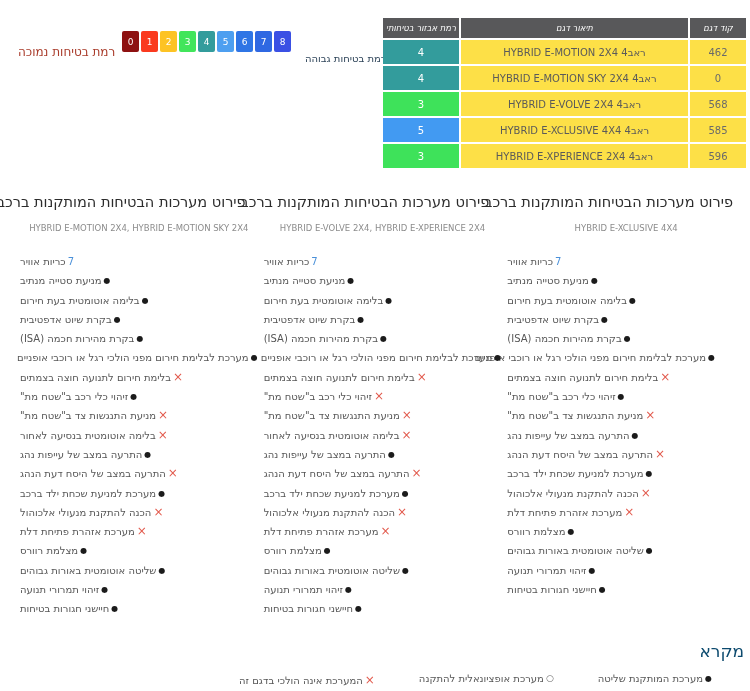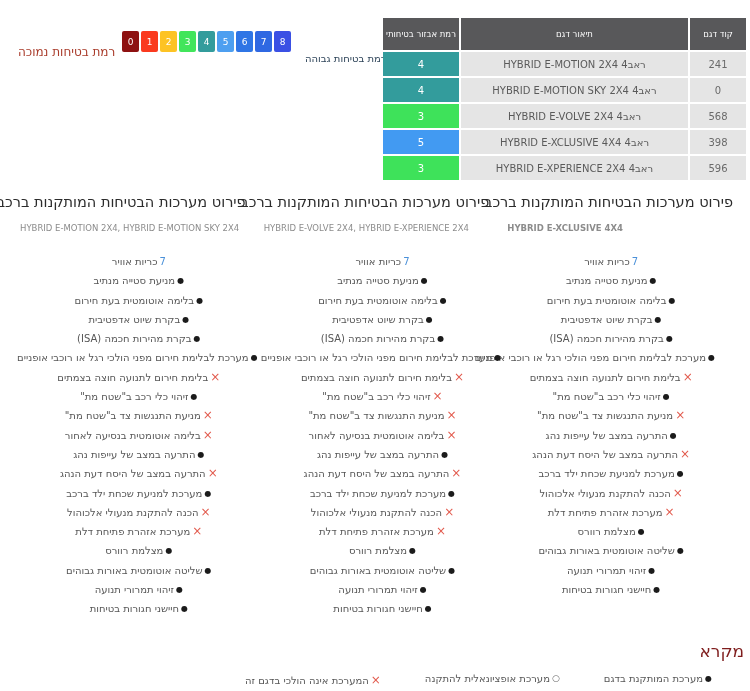--- a/index.html
+++ b/index.html
@@ -8,45 +8,45 @@
   
   .top{position:relative;height:172px;}
   .scale{position:absolute;left:122px;top:31px;display:flex;gap:2px;}
   .scale .sq{width:17px;height:21px;border-radius:2px;color:#fff;font-size:9px;
              display:flex;align-items:center;justify-content:center;}
   .low-label{position:absolute;left:18px;top:45px;font-size:12px;color:#a93b2a;}
   .high-label{position:absolute;left:305px;top:53px;font-size:10px;color:#2d4358;}
   table.models{position:absolute;top:16px;right:2px;border-collapse:separate;border-spacing:2px;
                direction:rtl;}
   table.models th{background:#58585a;color:#fff;font-weight:normal;font-size:8.5px;
-                  height:32px;white-space:nowrap;overflow:hidden;padding:0 2px;}
-  table.models td{background:#e5e5e5;text-align:center;font-size:10px;height:24px;padding:0 3px;}
+                  height:20px;white-space:nowrap;overflow:hidden;padding:0 2px;font-style:italic;}
+  table.models td{background:#fde047;text-align:center;font-size:10px;height:24px;padding:0 3px;}
   td.c-code{color:#6a6a6a;}
   td.c-desc{color:#5a5a5a;}
   td.c-rate{color:#fff;font-size:10px;}
   
   .sections{display:flex;direction:rtl;gap:6px;padding:0 5px 0 20px;margin-top:10px;}
   .section{flex:1;min-width:0;}
   .section h2{margin:12px;font-size:14.5px;font-weight:normal;color:#2c2c2c;text-align:right;
               white-space:nowrap;}
-  .models-line{margin-top:7px;font-size:8.5px;color:#8c8c8c;direction:ltr;
+  .models-line{margin-top:7px;font-size:8.5px;color:#8c8c8c;text-align:center;direction:ltr;
                min-height:26px;line-height:13px;}
-  .section:first-child .models-line{text-align:left;font-weight:bold;}
+  .section:first-child .models-line{text-align:center;}
   .items{margin-top:4px;}
   .section:first-child .items{padding-left:0;padding-right:30px;}
-  .item{font-size:10px;color:#565656;line-height:19.3px;text-align:center;white-space:nowrap;}
+  .item{font-size:10px;color:#565656;line-height:19.3px;text-align:left;white-space:nowrap;}
   .mk{display:inline-block;margin-left:2px;}
   .mk-dot{color:#1b1b1b;font-size:8px;vertical-align:1px;}
   .mk-x{color:#e2594c;font-size:12px;}
   .mk-num{color:#4a90d9;font-size:10px;}
   .mk-circle{color:#6a6a6a;font-size:9px;vertical-align:0.5px;}
   
   .legend{direction:rtl;margin-top:22px;}
   .legend h2{margin:0;padding-left:0;padding-right:6px;font-size:17px;font-weight:normal;
-             color:#7f1d1d;text-align:right;}
+             color:#0c4a6e;text-align:right;}
   .legend-items{display:flex;direction:rtl;gap:44px;padding-right:38px;margin-top:12px;}
   .legend-item{font-size:10px;color:#565656;white-space:nowrap;}
 </style>
 </head>
 <body>
 
 <div class="page">
 
   <div class="top">
     <div class="scale">
@@ -71,36 +71,36 @@
         </colgroup>
       <thead>
         <tr>
           <th>קוד דגם</th>
           <th>תיאור דגם</th>
           <th>רמת אבזור בטיחותי</th>
         </tr>
       </thead>
       <tbody>
           <tr>
-            <td class="c-code">241</td>
+            <td class="c-code">462</td>
             <td class="c-desc">ראב4 HYBRID E-MOTION 2X4</td>
             <td class="c-rate" style="background: rgb(51, 156, 156);">4</td>
           </tr>
           <tr>
             <td class="c-code">0</td>
             <td class="c-desc">ראב4 HYBRID E-MOTION SKY 2X4</td>
             <td class="c-rate" style="background: rgb(51, 156, 156);">4</td>
           </tr>
           <tr>
             <td class="c-code">568</td>
             <td class="c-desc">ראב4 HYBRID E-VOLVE 2X4</td>
             <td class="c-rate" style="background: rgb(62, 226, 90);">3</td>
           </tr>
           <tr>
-            <td class="c-code">398</td>
+            <td class="c-code">585</td>
             <td class="c-desc">ראב4 HYBRID E-XCLUSIVE 4X4</td>
             <td class="c-rate" style="background: rgb(66, 154, 242);">5</td>
           </tr>
           <tr>
             <td class="c-code">596</td>
             <td class="c-desc">ראב4 HYBRID E-XPERIENCE 2X4</td>
             <td class="c-rate" style="background: rgb(62, 226, 90);">3</td>
           </tr>
         </tbody>
     </table>
@@ -179,19 +179,19 @@
           <div class="item"><span class="mk mk-dot">●</span><span class="ftext">שליטה אוטומטית באורות גבוהים</span></div>
           <div class="item"><span class="mk mk-dot">●</span><span class="ftext">זיהוי תמרורי תנועה</span></div>
           <div class="item"><span class="mk mk-dot">●</span><span class="ftext">חיישני חגורות בטיחות</span></div>
         </div>
       </div>
     </div>
 
   <div class="legend">
     <h2>מקרא</h2>
     <div class="legend-items">
-        <span class="legend-item"><span class="mk mk-dot">●</span><span>מערכת המותקנת בדגם</span></span>
+        <span class="legend-item"><span class="mk mk-dot">●</span><span>מערכת המותקנת שליטה</span></span>
         <span class="legend-item"><span class="mk mk-circle">○</span><span>מערכת אופציונאלית להתקנה</span></span>
         <span class="legend-item"><span class="mk mk-x">×</span><span>המערכת אינה הולכי בדגם זה</span></span>
       </div>
   </div>
 
 </div>
 
 </body></html>

